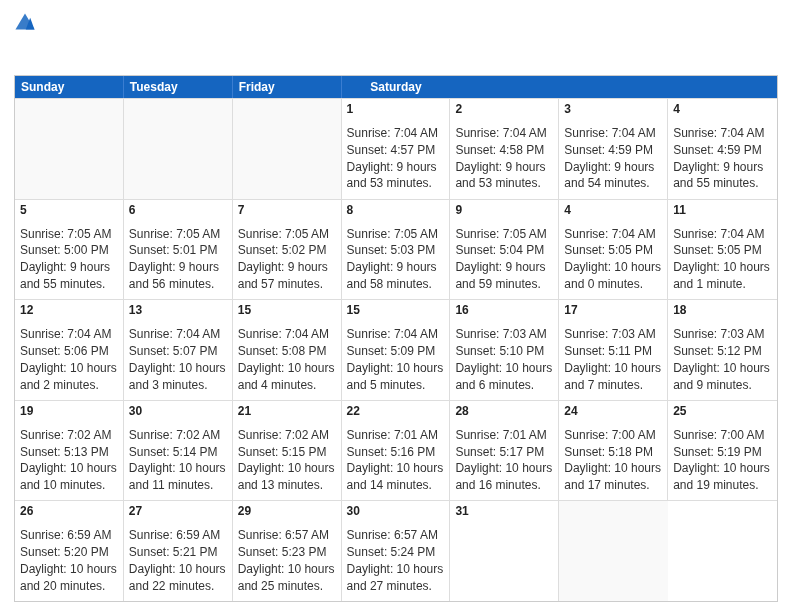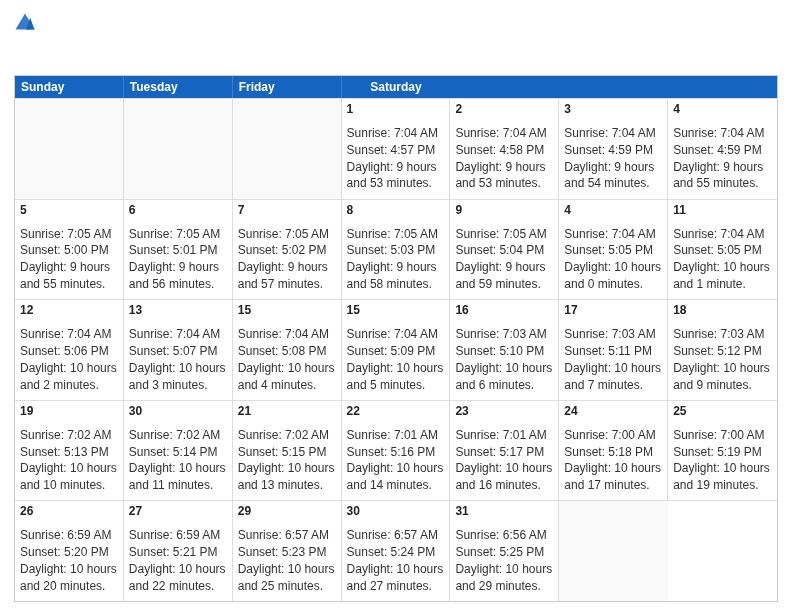--- a/index.html
+++ b/index.html
@@ -230,21 +230,21 @@
           </div>
           <div class="cal-cell">
             <div class="day-num">21</div>
             <div class="day-info">Sunrise: 7:02 AM<br>Sunset: 5:15 PM<br>Daylight: 10 hours and 13 minutes.</div>
           </div>
           <div class="cal-cell">
             <div class="day-num">22</div>
             <div class="day-info">Sunrise: 7:01 AM<br>Sunset: 5:16 PM<br>Daylight: 10 hours and 14 minutes.</div>
           </div>
           <div class="cal-cell">
-            <div class="day-num">23</div>
+            <div class="day-num">28</div>
             <div class="day-info">Sunrise: 7:01 AM<br>Sunset: 5:17 PM<br>Daylight: 10 hours and 16 minutes.</div>
           </div>
           <div class="cal-cell">
             <div class="day-num">24</div>
             <div class="day-info">Sunrise: 7:00 AM<br>Sunset: 5:18 PM<br>Daylight: 10 hours and 17 minutes.</div>
           </div>
           <div class="cal-cell">
             <div class="day-num">25</div>
             <div class="day-info">Sunrise: 7:00 AM<br>Sunset: 5:19 PM<br>Daylight: 10 hours and 19 minutes.</div>
           </div>
@@ -261,19 +261,18 @@
           <div class="cal-cell">
             <div class="day-num">29</div>
             <div class="day-info">Sunrise: 6:57 AM<br>Sunset: 5:23 PM<br>Daylight: 10 hours and 25 minutes.</div>
           </div>
           <div class="cal-cell">
             <div class="day-num">30</div>
             <div class="day-info">Sunrise: 6:57 AM<br>Sunset: 5:24 PM<br>Daylight: 10 hours and 27 minutes.</div>
           </div>
           <div class="cal-cell">
             <div class="day-num">31</div>
-            <div class="day-info">Sunrise: 6:56 AM<br>Sunset: 5:25 PM<br>Daylight: 10 hours and 29 minutes.</div>
           </div>
           <div class="cal-cell empty"></div>
         </div>
       </div>
   </div>
 </div>
 
 </body></html>

